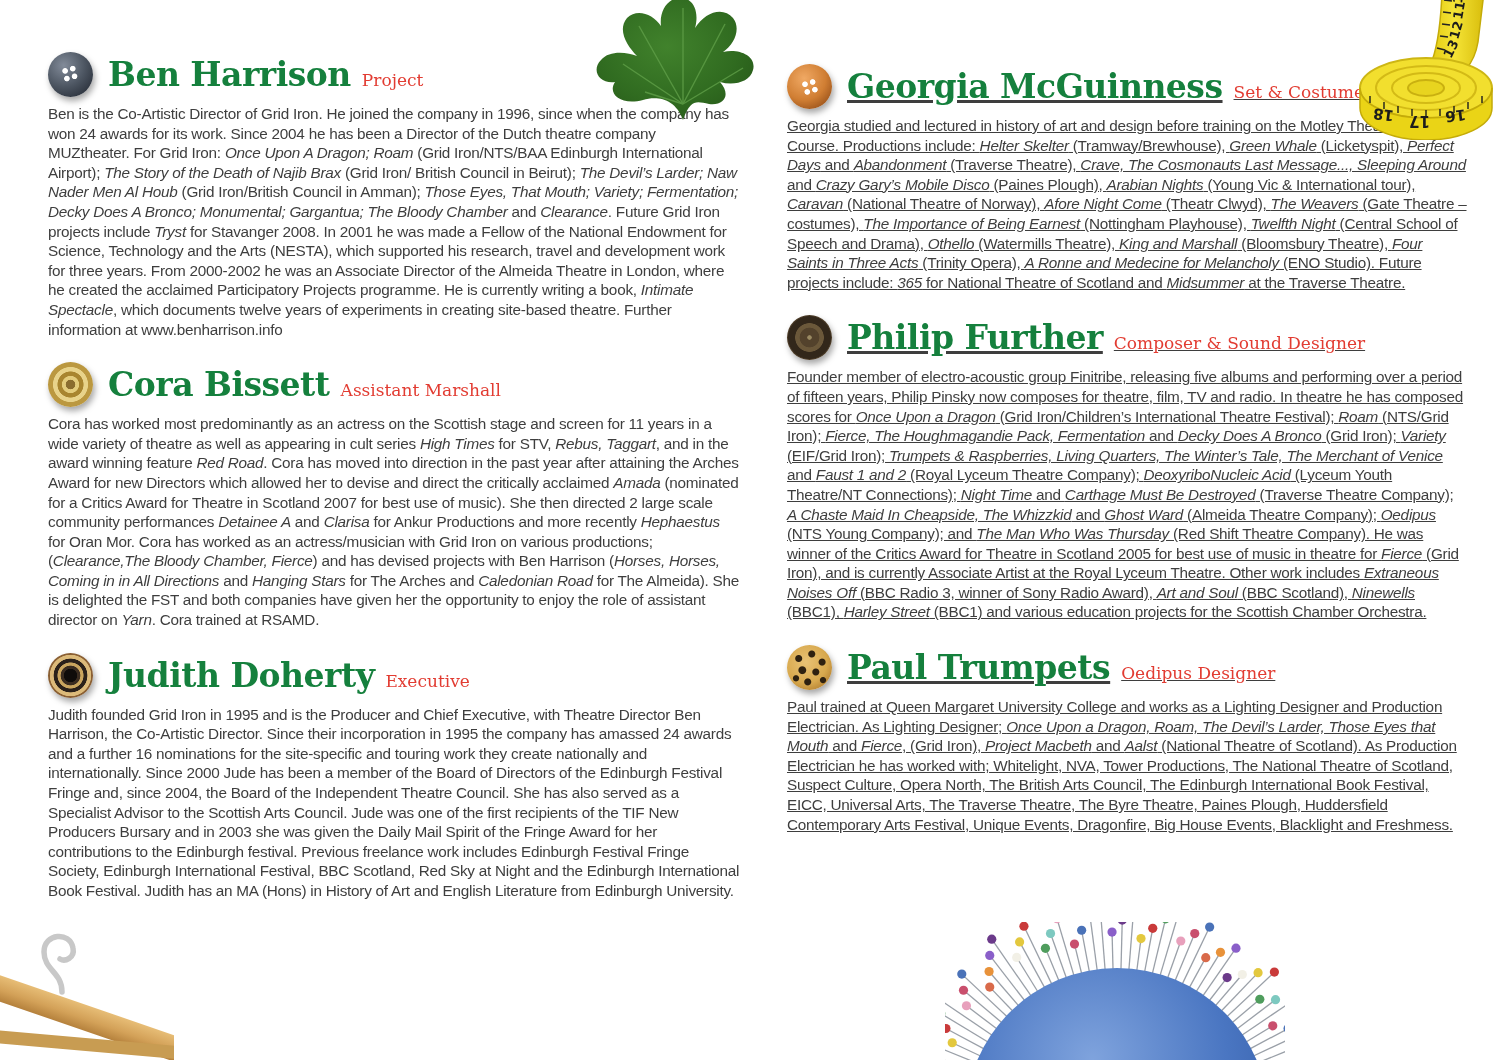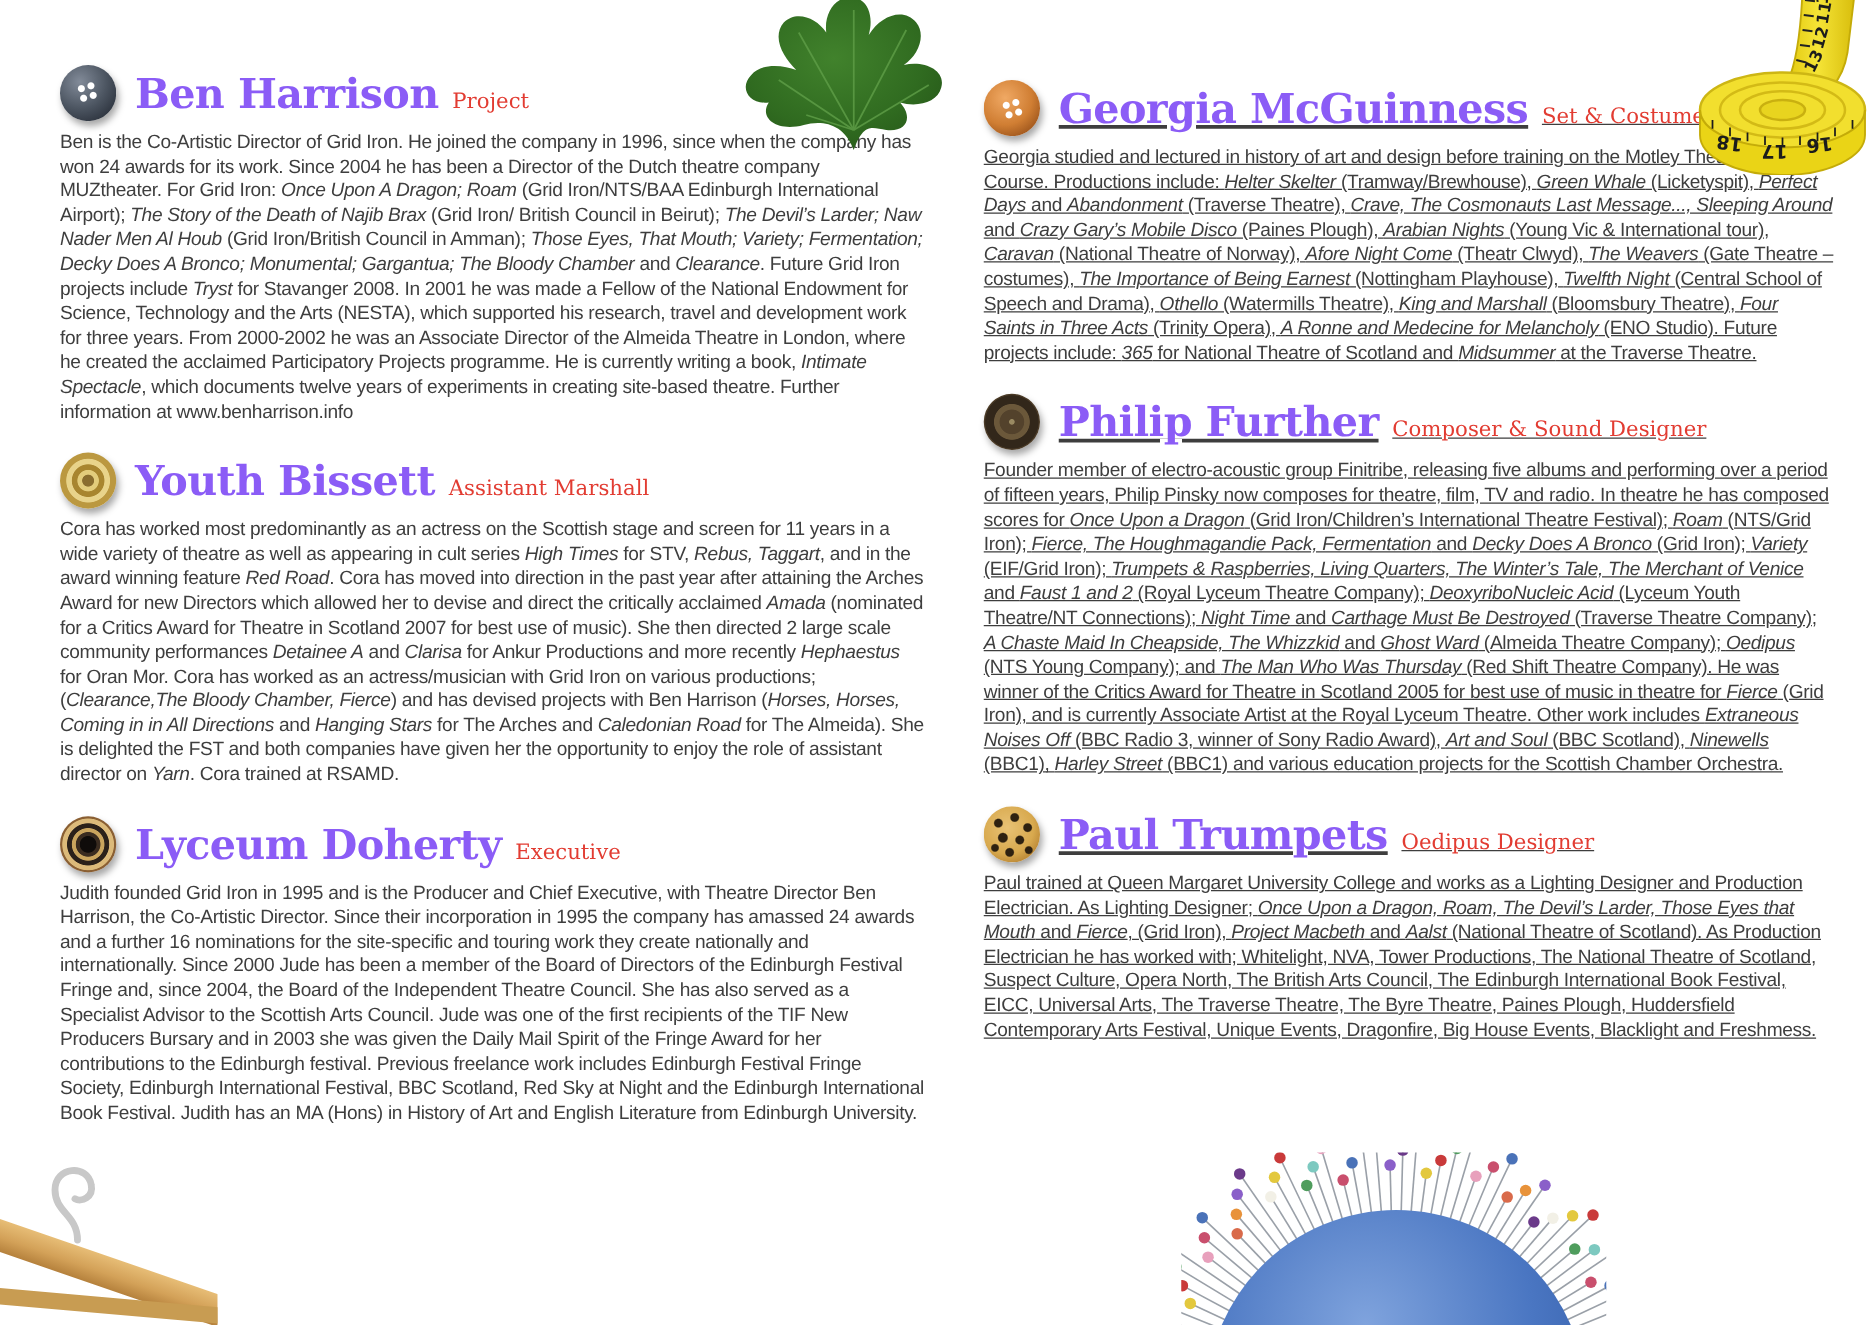--- a/index.html
+++ b/index.html
@@ -10,21 +10,21 @@
     color:#3e3e3e;
   }
   .col{position:absolute;}
   .col-left{left:48px;top:52px;width:692px;}
   .col-right{left:787px;top:64px;width:680px;text-decoration:underline;}
   .section{margin-bottom:23px;}
   .person-heading{display:flex;align-items:center;gap:15px;margin:0 0 7px 0;}
   .heading-text{display:flex;align-items:baseline;gap:11px;}
   .person-name{
     font-family:"DejaVu Serif", serif;font-weight:bold;
-    font-size:33px;color:#8b5cf6;letter-spacing:-0.5px;line-height:1;
+    font-size:33px;color:#15803d;letter-spacing:-0.5px;line-height:1;
   }
   .person-role{
     font-family:"DejaVu Serif", serif;font-size:17px;color:#e23c32;line-height:1;
   }
   .bio{
     margin:0;font-size:15.3px;line-height:19.6px;letter-spacing:-0.25px;
     color:#3e3e3e;
   }
   .bio i{font-style:italic;}
   
@@ -93,32 +93,32 @@
         <span class="person-role">Project</span>
       </span>
     </div>
     <p class="bio"><span>Ben is the Co-Artistic Director of Grid Iron. He joined the company in 1996, since when the company has won 24 awards for its work. Since 2004 he has been a Director of the Dutch theatre company MUZtheater. For Grid Iron: </span><i>Once Upon A Dragon; Roam</i><span> (Grid Iron/NTS/BAA Edinburgh International Airport); </span><i>The Story of the Death of Najib Brax</i><span> (Grid Iron/ British Council in Beirut); </span><i>The Devil’s Larder; Naw Nader Men Al Houb</i><span> (Grid Iron/British Council in Amman); </span><i>Those Eyes, That Mouth; Variety; Fermentation; Decky Does A Bronco; Monumental; Gargantua; The Bloody Chamber</i><span> and </span><i>Clearance</i><span>. Future Grid Iron projects include </span><i>Tryst</i><span> for Stavanger 2008. In 2001 he was made a Fellow of the National Endowment for Science, Technology and the Arts (NESTA), which supported his research, travel and development work for three years. From 2000-2002 he was an Associate Director of the Almeida Theatre in London, where he created the acclaimed Participatory Projects programme. He is currently writing a book, </span><i>Intimate Spectacle</i><span>, which documents twelve years of experiments in creating site-based theatre. Further information at www.benharrison.info</span></p>
   </div>
 
   <div class="section">
     <div class="person-heading">
       <span class="btn btn-gold"></span>
       <span class="heading-text">
-        <span class="person-name">Youth Bissett</span>
+        <span class="person-name">Cora Bissett</span>
         <span class="person-role">Assistant Marshall</span>
       </span>
     </div>
     <p class="bio"><span>Cora  has worked most predominantly as an actress on the Scottish stage and screen for 11 years in a wide variety of theatre as well as appearing in cult series </span><i>High Times</i><span> for STV, </span><i>Rebus, Taggart</i><span>, and in the award winning feature </span><i>Red Road</i><span>. Cora has moved into direction in the past year after attaining the Arches Award for new Directors which allowed her to devise and direct the critically acclaimed </span><i>Amada</i><span> (nominated for a Critics Award for Theatre in Scotland 2007 for best use of music). She then directed 2 large scale community performances </span><i>Detainee A</i><span> and </span><i>Clarisa</i><span> for Ankur Productions and more recently </span><i>Hephaestus</i><span> for Oran Mor. Cora has worked as an actress/musician  with Grid Iron on various productions; (</span><i>Clearance,The Bloody Chamber, Fierce</i><span>) and has devised projects with Ben Harrison (</span><i>Horses, Horses, Coming in in All Directions</i><span> and </span><i>Hanging Stars</i><span> for The Arches and </span><i>Caledonian Road</i><span> for The Almeida). She is delighted the FST and both companies have given her the opportunity to enjoy the role of assistant director on </span><i>Yarn</i><span>. Cora trained at RSAMD.</span></p>
   </div>
 
   <div class="section">
     <div class="person-heading">
       <span class="btn btn-rings"></span>
       <span class="heading-text">
-        <span class="person-name">Lyceum Doherty</span>
+        <span class="person-name">Judith Doherty</span>
         <span class="person-role">Executive</span>
       </span>
     </div>
     <p class="bio"><span>Judith founded Grid Iron in 1995 and is the Producer and Chief Executive, with Theatre Director Ben Harrison, the Co-Artistic Director. Since their incorporation in 1995 the company has amassed 24 awards and a further 16 nominations for the site-specific and touring work they create nationally and internationally. Since 2000 Jude has been a member of the Board of Directors of the Edinburgh Festival Fringe and, since 2004, the Board of the Independent Theatre Council. She has also served as a Specialist Advisor to the Scottish Arts Council. Jude was one of the first recipients of the TIF New Producers Bursary and in 2003 she was given the Daily Mail Spirit of the Fringe Award for her contributions to the Edinburgh festival. Previous freelance work includes Edinburgh Festival Fringe Society, Edinburgh International Festival, BBC Scotland, Red Sky at Night and the Edinburgh International Book Festival. Judith has an MA (Hons) in History of Art and English Literature from Edinburgh University.</span></p>
   </div>
 
 </div>
 
 <div class="col col-right">
 

